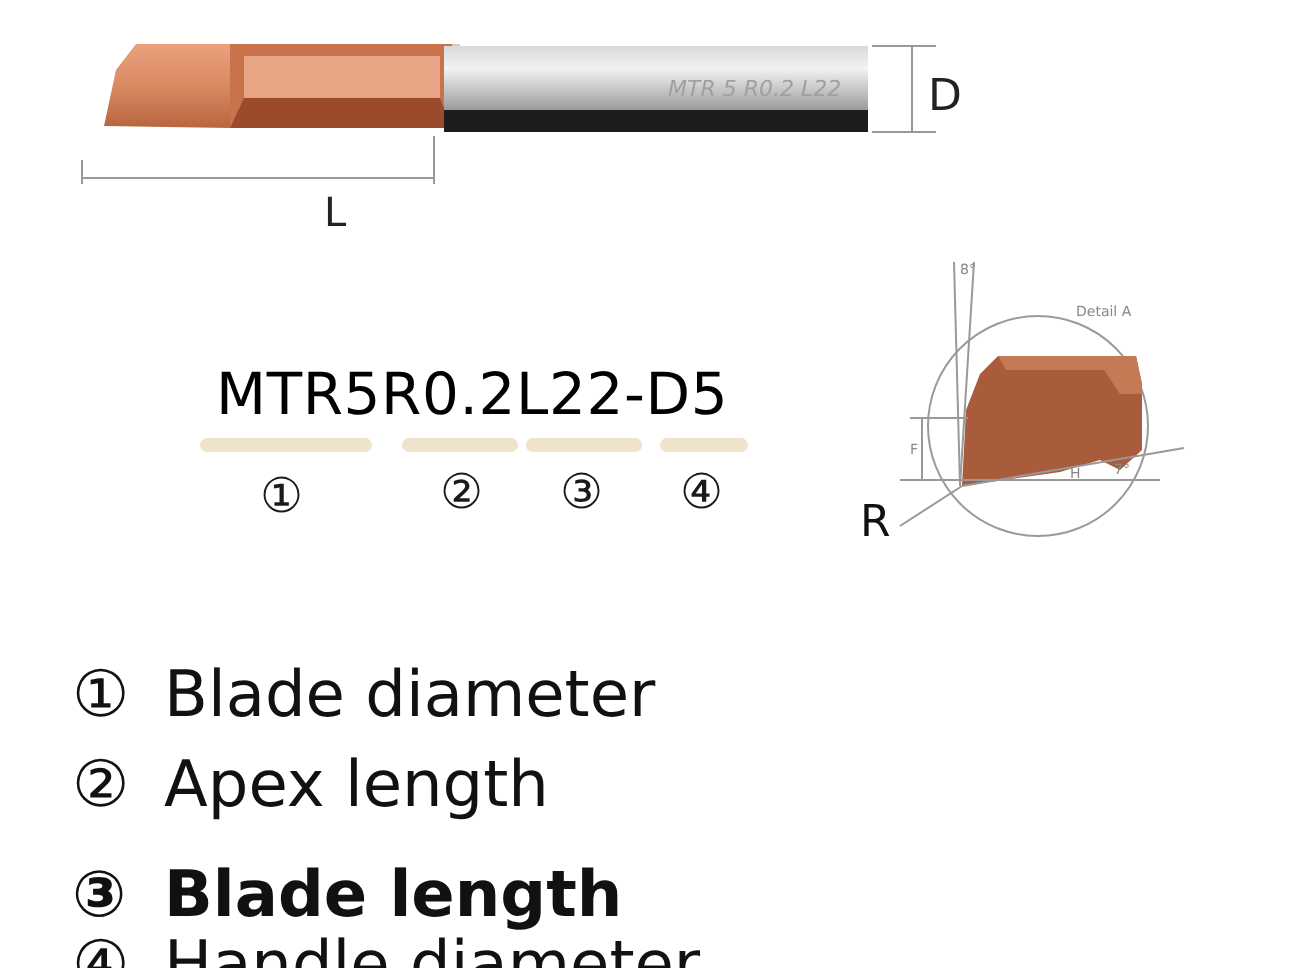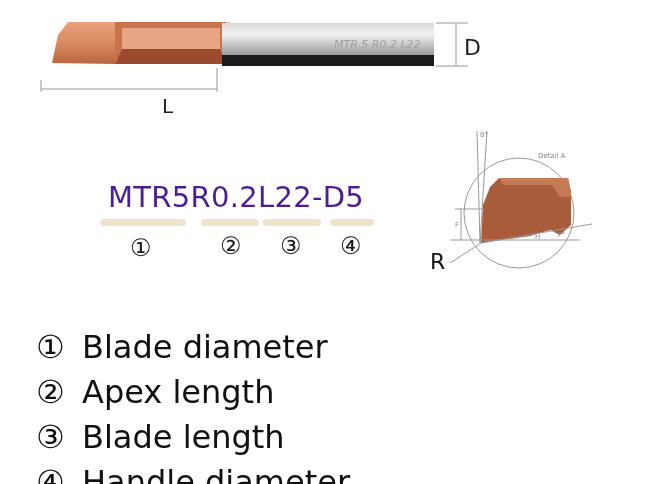--- a/index.html
+++ b/index.html
@@ -4,21 +4,21 @@
   <style>
     html, body { margin: 0; padding: 0; }
     body {
       width: 645px; height: 484px; overflow: hidden; background: #ffffff;
       position: relative; font-family: "DejaVu Sans", "Liberation Sans", sans-serif; color: #111;
     }
     .abs { position: absolute; }
     #tool-svg { left: 0; top: 0; }
     .dim-label { font-size: 20px; color: #222; }
     #model-code {
-      left: 108px; top: 180px; font-size: 29px; letter-spacing: 0.3px; color: #4c1d95;
+      left: 108px; top: 180px; font-size: 29px; letter-spacing: 0.3px; color: #000000;
     }
     .underline-bar {
       height: 7px; border-radius: 4px; background: #f0e3cc;
     }
     .circ-num { font-size: 24px; color: #1a1a1a; }
     .legend-item {
       left: 36px; font-size: 32px; color: #111; white-space: nowrap;
     }
     .legend-item .num { display: inline-block; width: 46px; }
     #r-label { left: 430px; top: 249px; font-size: 22px; color: #111; }
@@ -93,18 +93,18 @@
   <text x="117" y="112" font-size="7" fill="#888" font-family="DejaVu Sans, sans-serif">7°</text>
 </svg>
 <div id="r-label" class="abs">R</div>
 
 <div class="abs legend-item" style="top:328px;">
   <span class="num">①</span><span>Blade diameter</span>
 </div>
 <div class="abs legend-item" style="top:373px;">
   <span class="num">②</span><span>Apex length</span>
 </div>
-<div class="abs legend-item" style="top:418px;">
+<div class="abs legend-item" style="top:428px;font-weight:bold;">
   <span class="num">③</span><span>Blade length</span>
 </div>
 <div class="abs legend-item" style="top:463px;">
   <span class="num">④</span><span>Handle diameter</span>
 </div>
 
 </body></html>

